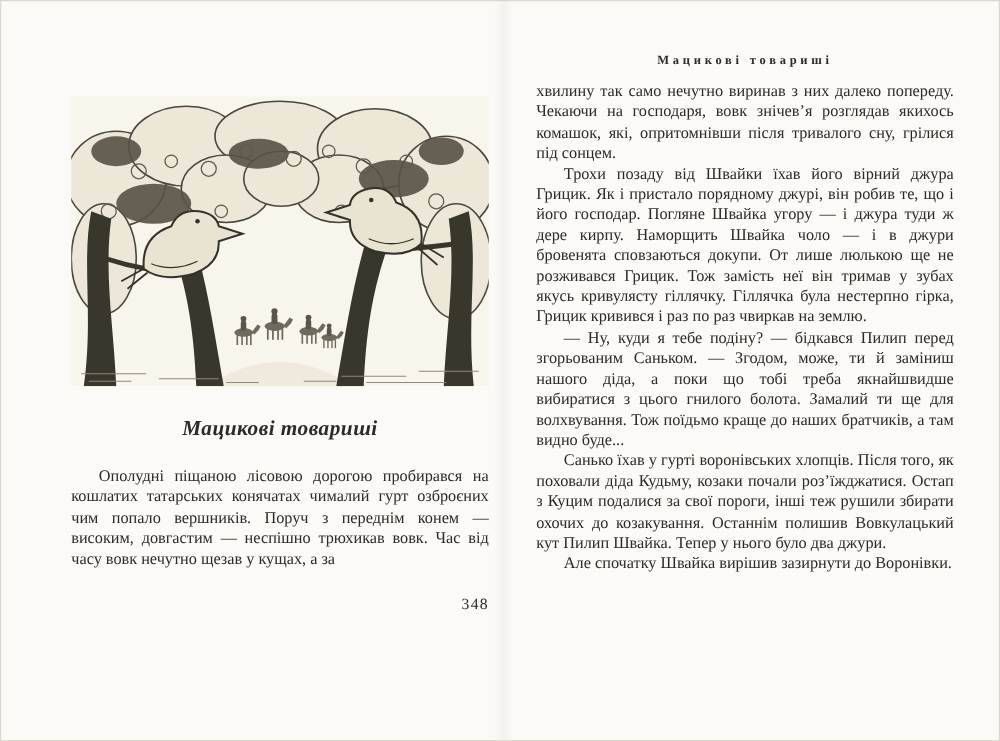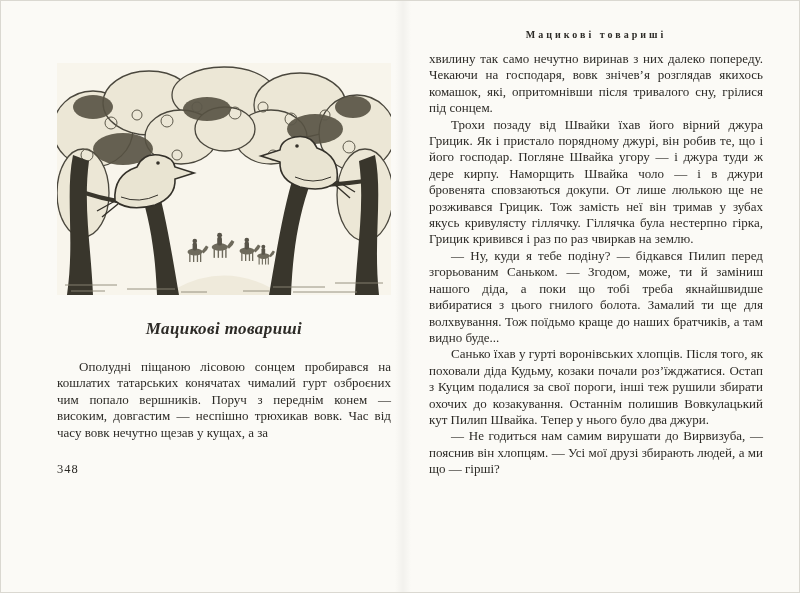--- a/index.html
+++ b/index.html
@@ -14,21 +14,21 @@
   .spread {
     position: relative;
     width: 800px; height: 593px;
     border: 1px solid #dad8d1;
     background: #fbfaf6;
   }
   .gutter {
     position: absolute; left: 394px; top: 0; width: 16px; height: 100%;
     background: linear-gradient(90deg, rgba(0,0,0,0), rgba(0,0,0,0.035), rgba(0,0,0,0));
   }
-  .page { position: absolute; top: 4px; height: 486px; }
+  .page { position: absolute; top: 18px; height: 486px; }
   .page-left  { left: 56px;  width: 334px; }
   .page-right { left: 428px; width: 334px; }
 
   .running-header {
     position: absolute; top: 24px; left: 0; right: 0;
     text-align: center;
     font-size: 10px; font-weight: bold;
     letter-spacing: 3px;
     color: #2c2a26;
   }
@@ -50,21 +50,21 @@
     font-size: 13px;
     line-height: 16.4px;
     text-align: justify;
   }
   .indent { text-indent: 1.7em; }
 
   .right-text { margin-top: 46px; }
 
   .page-number {
     position: absolute; bottom: 14px; left: 0; right: 0;
-    text-align: left;
+    text-align: right;
     font-size: 12.5px;
     letter-spacing: 1px;
   }
 </style>
 </head>
 <body>
 
 <div class="spread">
   <div class="gutter"></div>
 
@@ -156,31 +156,31 @@
         <use href="#horseman" transform="translate(198,182) scale(0.85)"></use>
 
         <g stroke="#8d8877" stroke-width="0.9">
           <path d="M8,222 H60 M70,226 H118 M14,228 H48 M216,224 H268 M278,220 H326 M236,229 H300 M124,229 H150 M186,228 H212"></path>
         </g>
       </svg>
     </div>
 
     <h1 class="chapter-title">Мацикові товариші</h1>
 
-    <p class="body indent">Ополудні піщаною лісовою сонцем пробирався на кошлатих татарських конячатах чималий гурт озброєних чим попало вершників. Поруч з переднім конем — високим, довгастим — неспішно трюхикав вовк. Час від часу вовк нечутно щезав у кущах, а за</p>
+    <p class="body indent">Ополудні піщаною лісовою дорогою пробирався на кошлатих татарських конячатах чималий гурт озброєних чим попало вершників. Поруч з переднім конем — високим, довгастим — неспішно трюхикав вовк. Час від часу вовк нечутно щезав у кущах, а за</p>
 
     <div class="page-number">348</div>
   </div>
 
   <div class="page page-right">
 
     <div class="running-header">Мацикові товариші</div>
 
     <div class="right-text">
       <p class="body">хвилину так само нечутно виринав з них далеко попереду. Чекаючи на господаря, вовк знічев’я розглядав якихось комашок, які, опритомнівши після тривалого сну, грілися під сонцем.</p>
       <p class="body indent">Трохи позаду від Швайки їхав його вірний джура Грицик. Як і пристало порядному джурі, він робив те, що і його господар. Погляне Швайка угору — і джура туди ж дере кирпу. Наморщить Швайка чоло — і в джури бровенята сповзаються докупи. От лише люлькою ще не розживався Грицик. Тож замість неї він тримав у зубах якусь кривулясту гіллячку. Гіллячка була нестерпно гірка, Грицик кривився і раз по раз чвиркав на землю.</p>
       <p class="body indent">— Ну, куди я тебе подіну? — бідкався Пилип перед згорьованим Саньком. — Згодом, може, ти й заміниш нашого діда, а поки що тобі треба якнайшвидше вибиратися з цього гнилого болота. Замалий ти ще для волхвування. Тож поїдьмо краще до наших братчиків, а там видно буде...</p>
       <p class="body indent">Санько їхав у гурті воронівських хлопців. Після того, як поховали діда Кудьму, козаки почали роз’їжджатися. Остап з Куцим подалися за свої пороги, інші теж рушили збирати охочих до козакування. Останнім полишив Вовкулацький кут Пилип Швайка. Тепер у нього було два джури.</p>
-      <p class="body indent">— Не годиться нам самим вирушати до Вирвизуба, — пояснив він хлопцям. — Усі мої друзі збирають людей, а ми що — гірші?</p>
+      <p class="body indent">Але спочатку Швайка вирішив зазирнути до Воронівки.</p>
     </div>
 
   </div>
 </div>
 
 </body></html>

